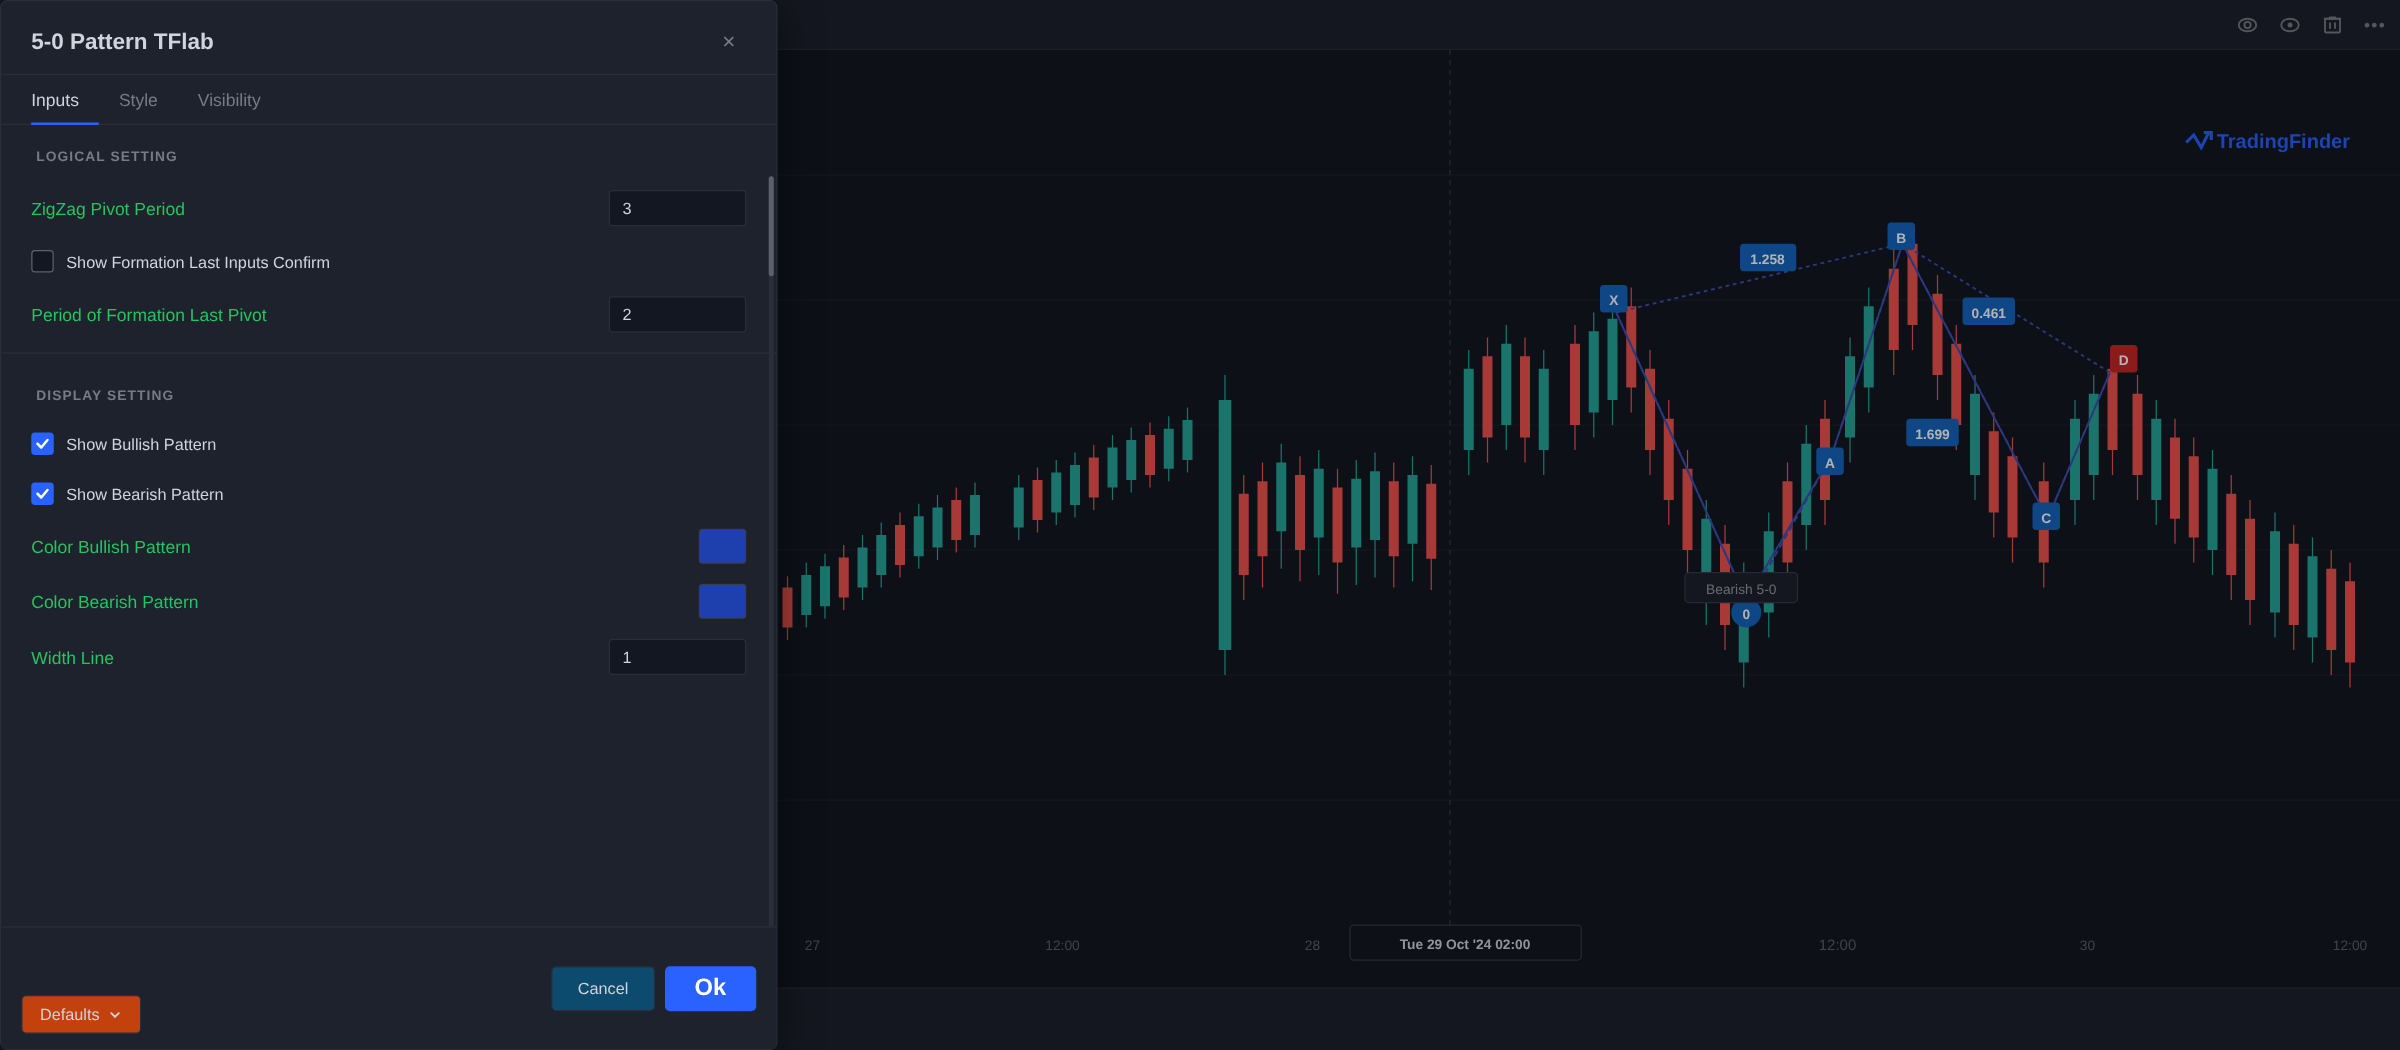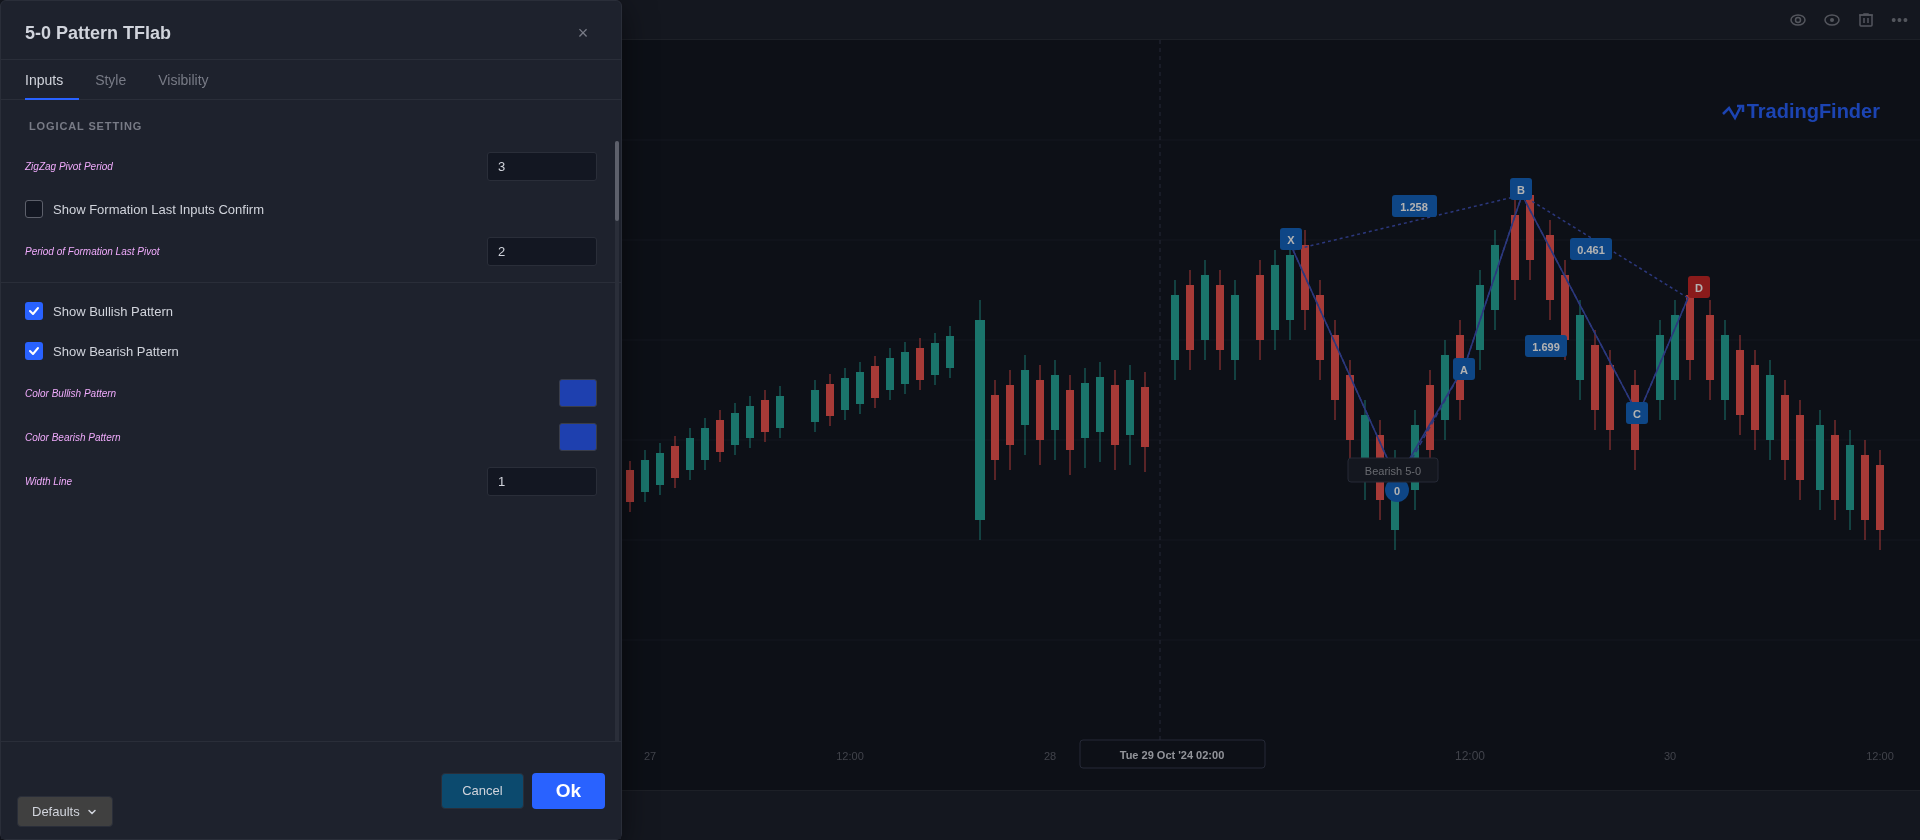--- a/index.html
+++ b/index.html
@@ -126,23 +126,23 @@
       font-weight: 700;
       color: #9598a1;
     }
 
     
     .tf-logo {
       position: absolute;
       top: 60px;
       right: 40px;
       display: flex;
-      align-items: flex-start;
+      align-items: center;
       gap: 0;
-      font-size: 20px;
+      font-size: 16px;
       font-weight: 600;
       color: #2962ff;
     }
 
     
     .modal-overlay {
       position: absolute;
       top: 0; left: 0; right: 0; bottom: 0;
       background: rgba(0,0,0,0.3);
       z-index: 100;
@@ -224,24 +224,23 @@
 
     .form-row {
       display: flex;
       align-items: center;
       justify-content: space-between;
       padding: 8px 24px;
       min-height: 44px;
     }
 
     .form-label {
-      font-size: 10px;
-      color: #f0abfc;
+      font-size: 14px;
+      color: #22c55e;
       flex: 1;
-      font-style: italic;
     }
 
     .form-input {
       width: 110px;
       padding: 6px 10px;
       background: #131722;
       border: 1px solid #2a2e39;
       border-radius: 3px;
       color: #d1d4dc;
       font-size: 13px;
@@ -306,21 +305,21 @@
       background: #1e222d;
     }
 
     .defaults-btn {
       display: flex;
       align-items: center;
       gap: 6px;
       padding: 7px 14px;
       border: 1px solid #2a2e39;
       border-radius: 4px;
-      background: #404040;
+      background: #c2410c;
       color: #d1d4dc;
       font-size: 13px;
       cursor: pointer;
       margin-top: 42px;
     }
 
     .footer-right {
       display: flex;
       gap: 8px;
     }
@@ -941,20 +940,21 @@
       <span class="checkbox-label">Show Formation Last Inputs Confirm</span>
     </div>
 
     <div class="form-row">
       <span class="form-label">Period of Formation Last Pivot</span>
       <input class="form-input" type="text" value="2" style="">
     </div>
 
     <div class="section-divider"></div>
 
+    <div class="section-header">DISPLAY SETTING</div>
 
     <div class="checkbox-row">
       <div class="custom-checkbox">
         <svg viewBox="0 0 12 12" fill="none">
           <path d="M2 6 L5 9 L10 3" stroke="white" stroke-width="2" stroke-linecap="round" stroke-linejoin="round"></path>
         </svg>
       </div>
       <span class="checkbox-label">Show Bullish Pattern</span>
     </div>
 

